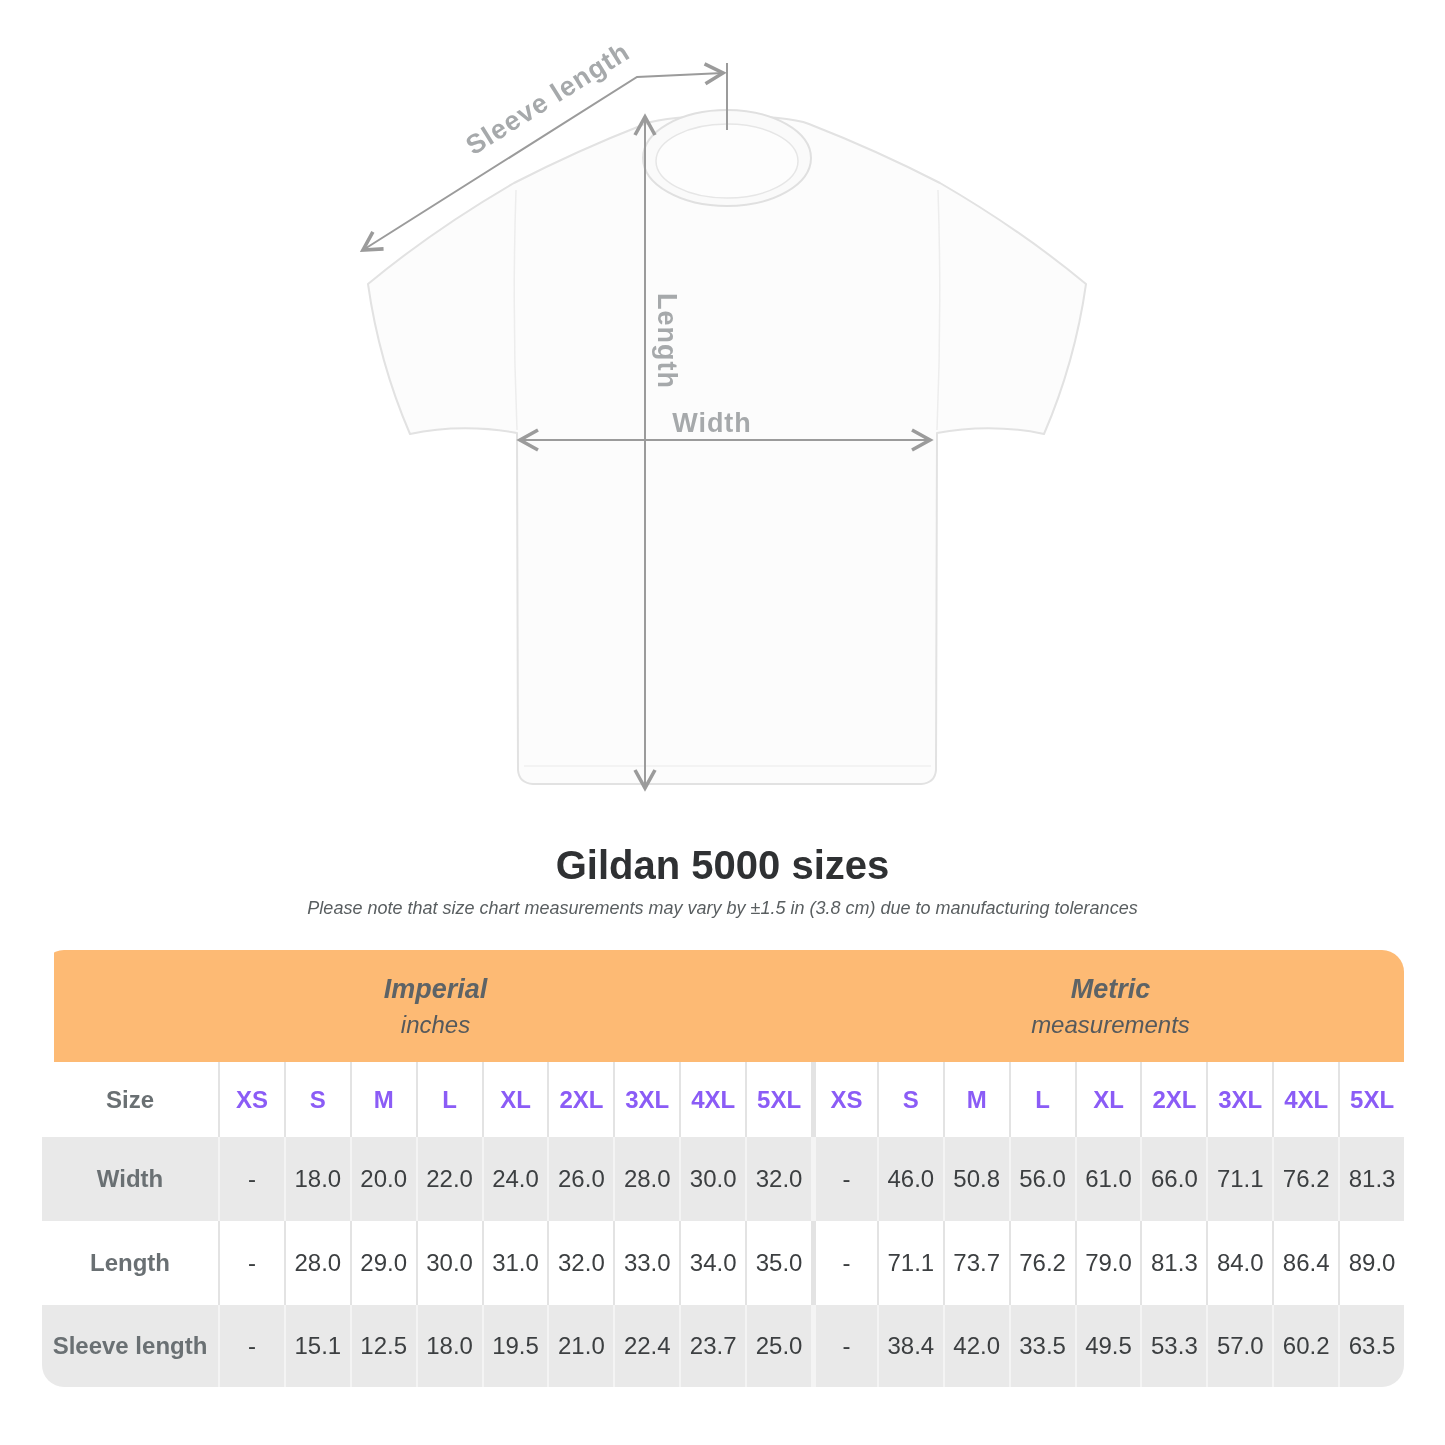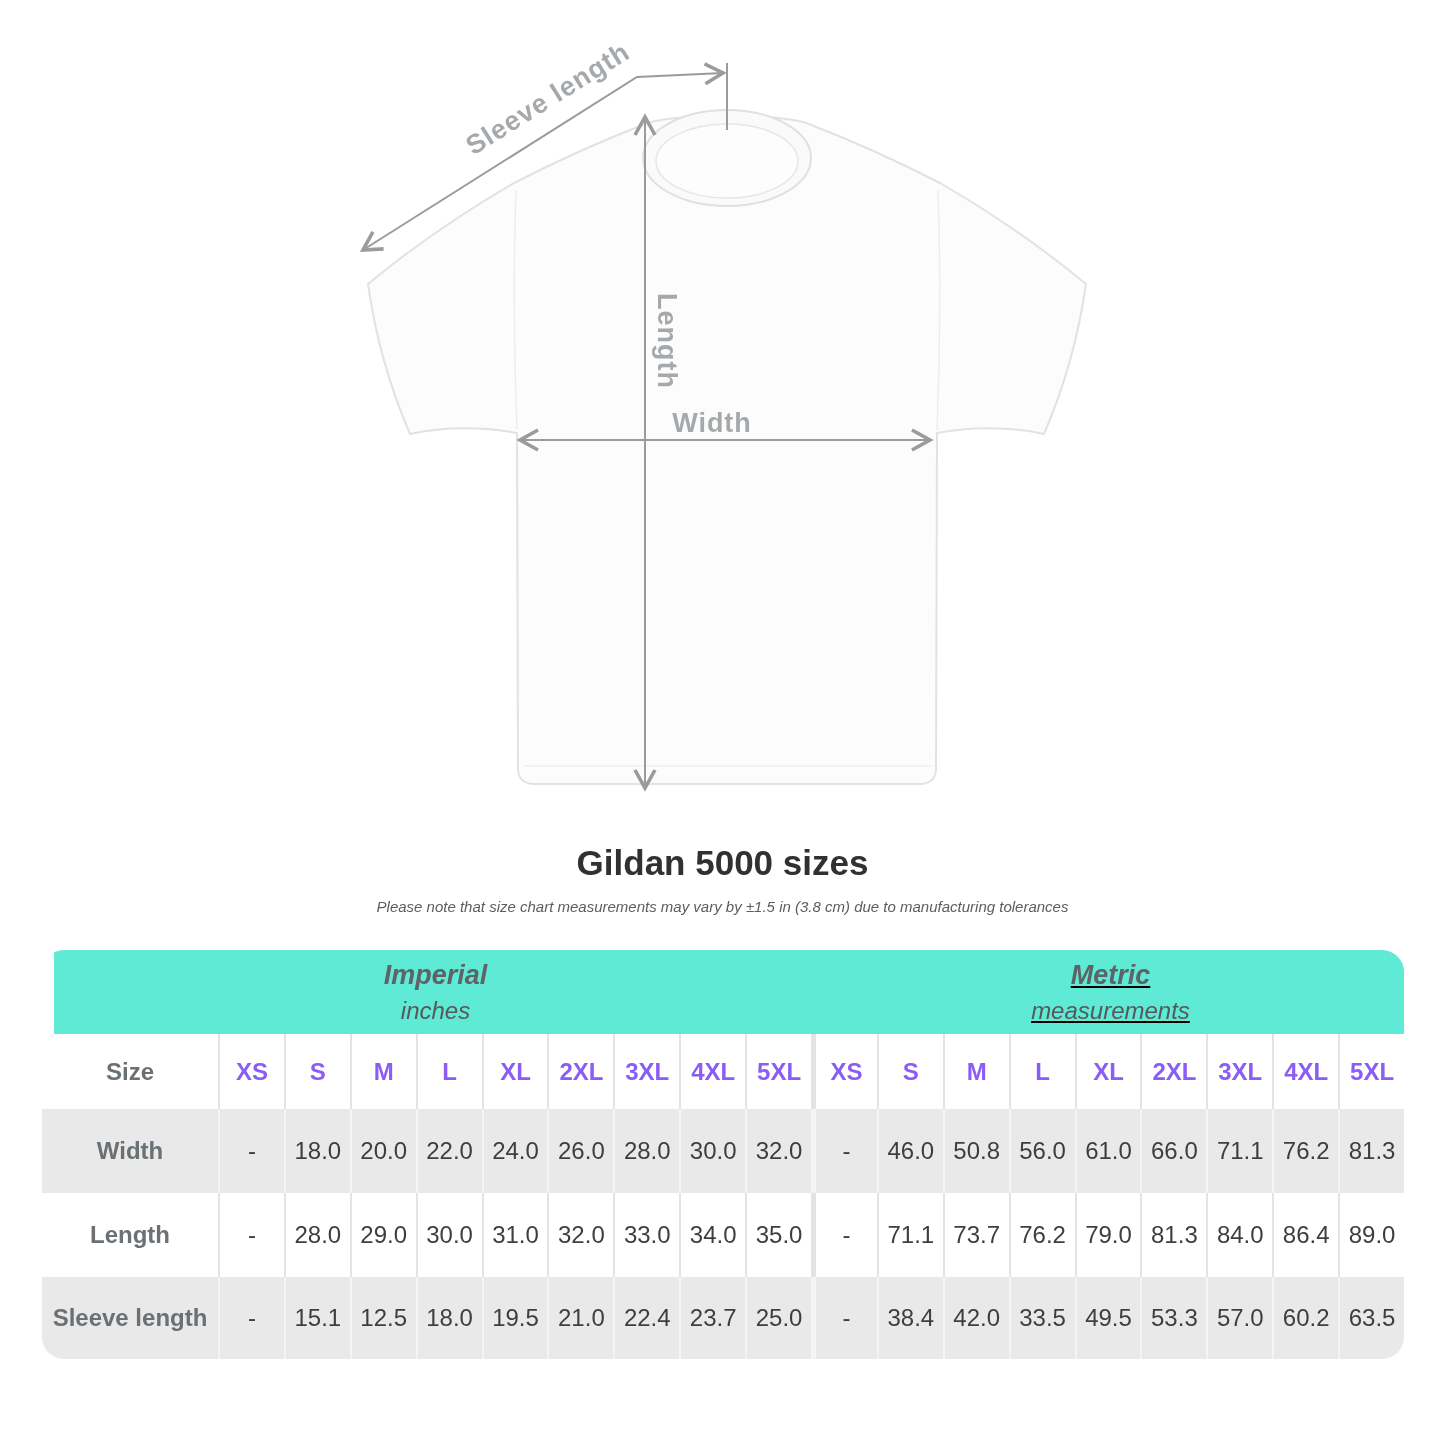--- a/index.html
+++ b/index.html
@@ -24,44 +24,44 @@
     transform:translate(-50%,-50%);
   }
   .dim-label.sleeve{left:548px;top:99px;transform:translate(-50%,-50%) rotate(-32deg);}
   .dim-label.length{left:666px;top:341px;transform:translate(-50%,-50%) rotate(90deg);}
   .dim-label.width{left:712px;top:423px;}
 
   
   .title{
     position:absolute;left:0;top:843px;width:1445px;
     text-align:center;
-    font-size:35px;font-weight:bold;color:#2f3133;
+    font-size:40px;font-weight:bold;color:#2f3133;
   }
   .subtitle{
     position:absolute;left:0;top:898px;width:1445px;
     text-align:center;
-    font-size:15px;font-style:italic;color:#595e60;
+    font-size:18px;font-style:italic;color:#595e60;
   }
 
   
   .size-table{
     position:absolute;left:42px;top:950px;width:1362px;
     border-radius:22px;overflow:hidden;
   }
   .trow{
     display:grid;
     grid-template-columns:176px repeat(18,1fr);
   }
-  .units-row{height:84px;background:#5eead4;margin-left:12px;}
+  .units-row{height:112px;background:#fdba74;margin-left:12px;}
   .units-cell{
     display:flex;flex-direction:column;align-items:center;justify-content:center;
     gap:6px;
   }
   .units-cell.imperial{grid-column:1 / 11;}
-  .units-cell.metric{grid-column:11 / 20;text-decoration:underline;}
+  .units-cell.metric{grid-column:11 / 20;}
   .units-name{font-size:27px;font-weight:bold;font-style:italic;color:#5d6366;}
   .units-sub{font-size:24px;font-style:italic;color:#55595c;}
 
   .header-row{height:75px;background:#ffffff;}
   .row-gray{background:#e9e9e9;}
   .row-white{background:#ffffff;}
   .data-row{height:84px;}
   .data-row.last{height:82px;}
 
   .cell{

